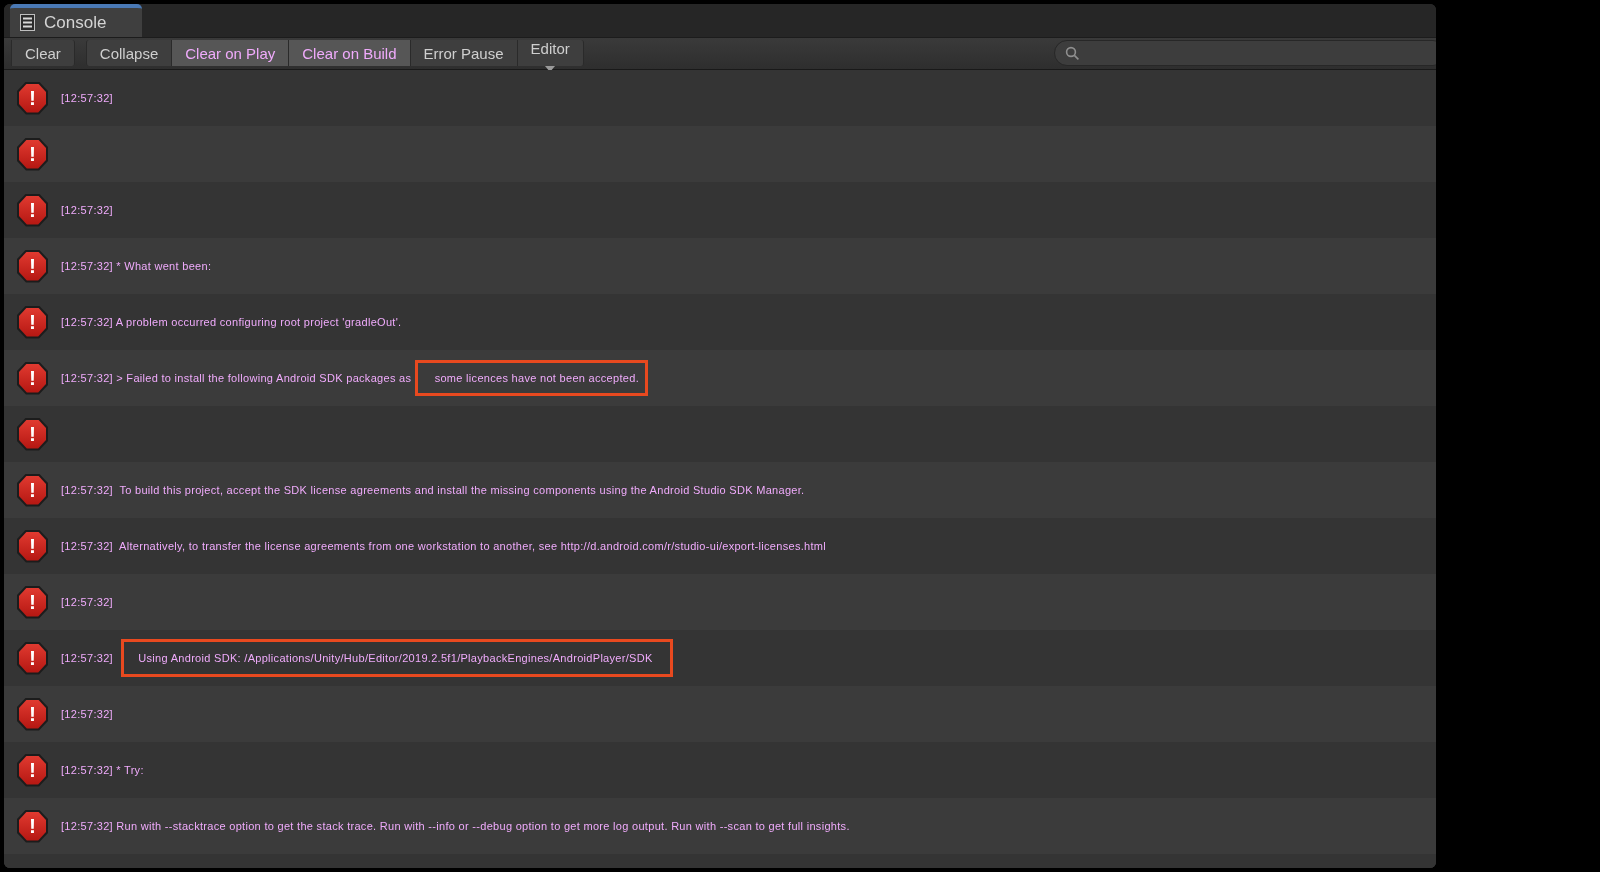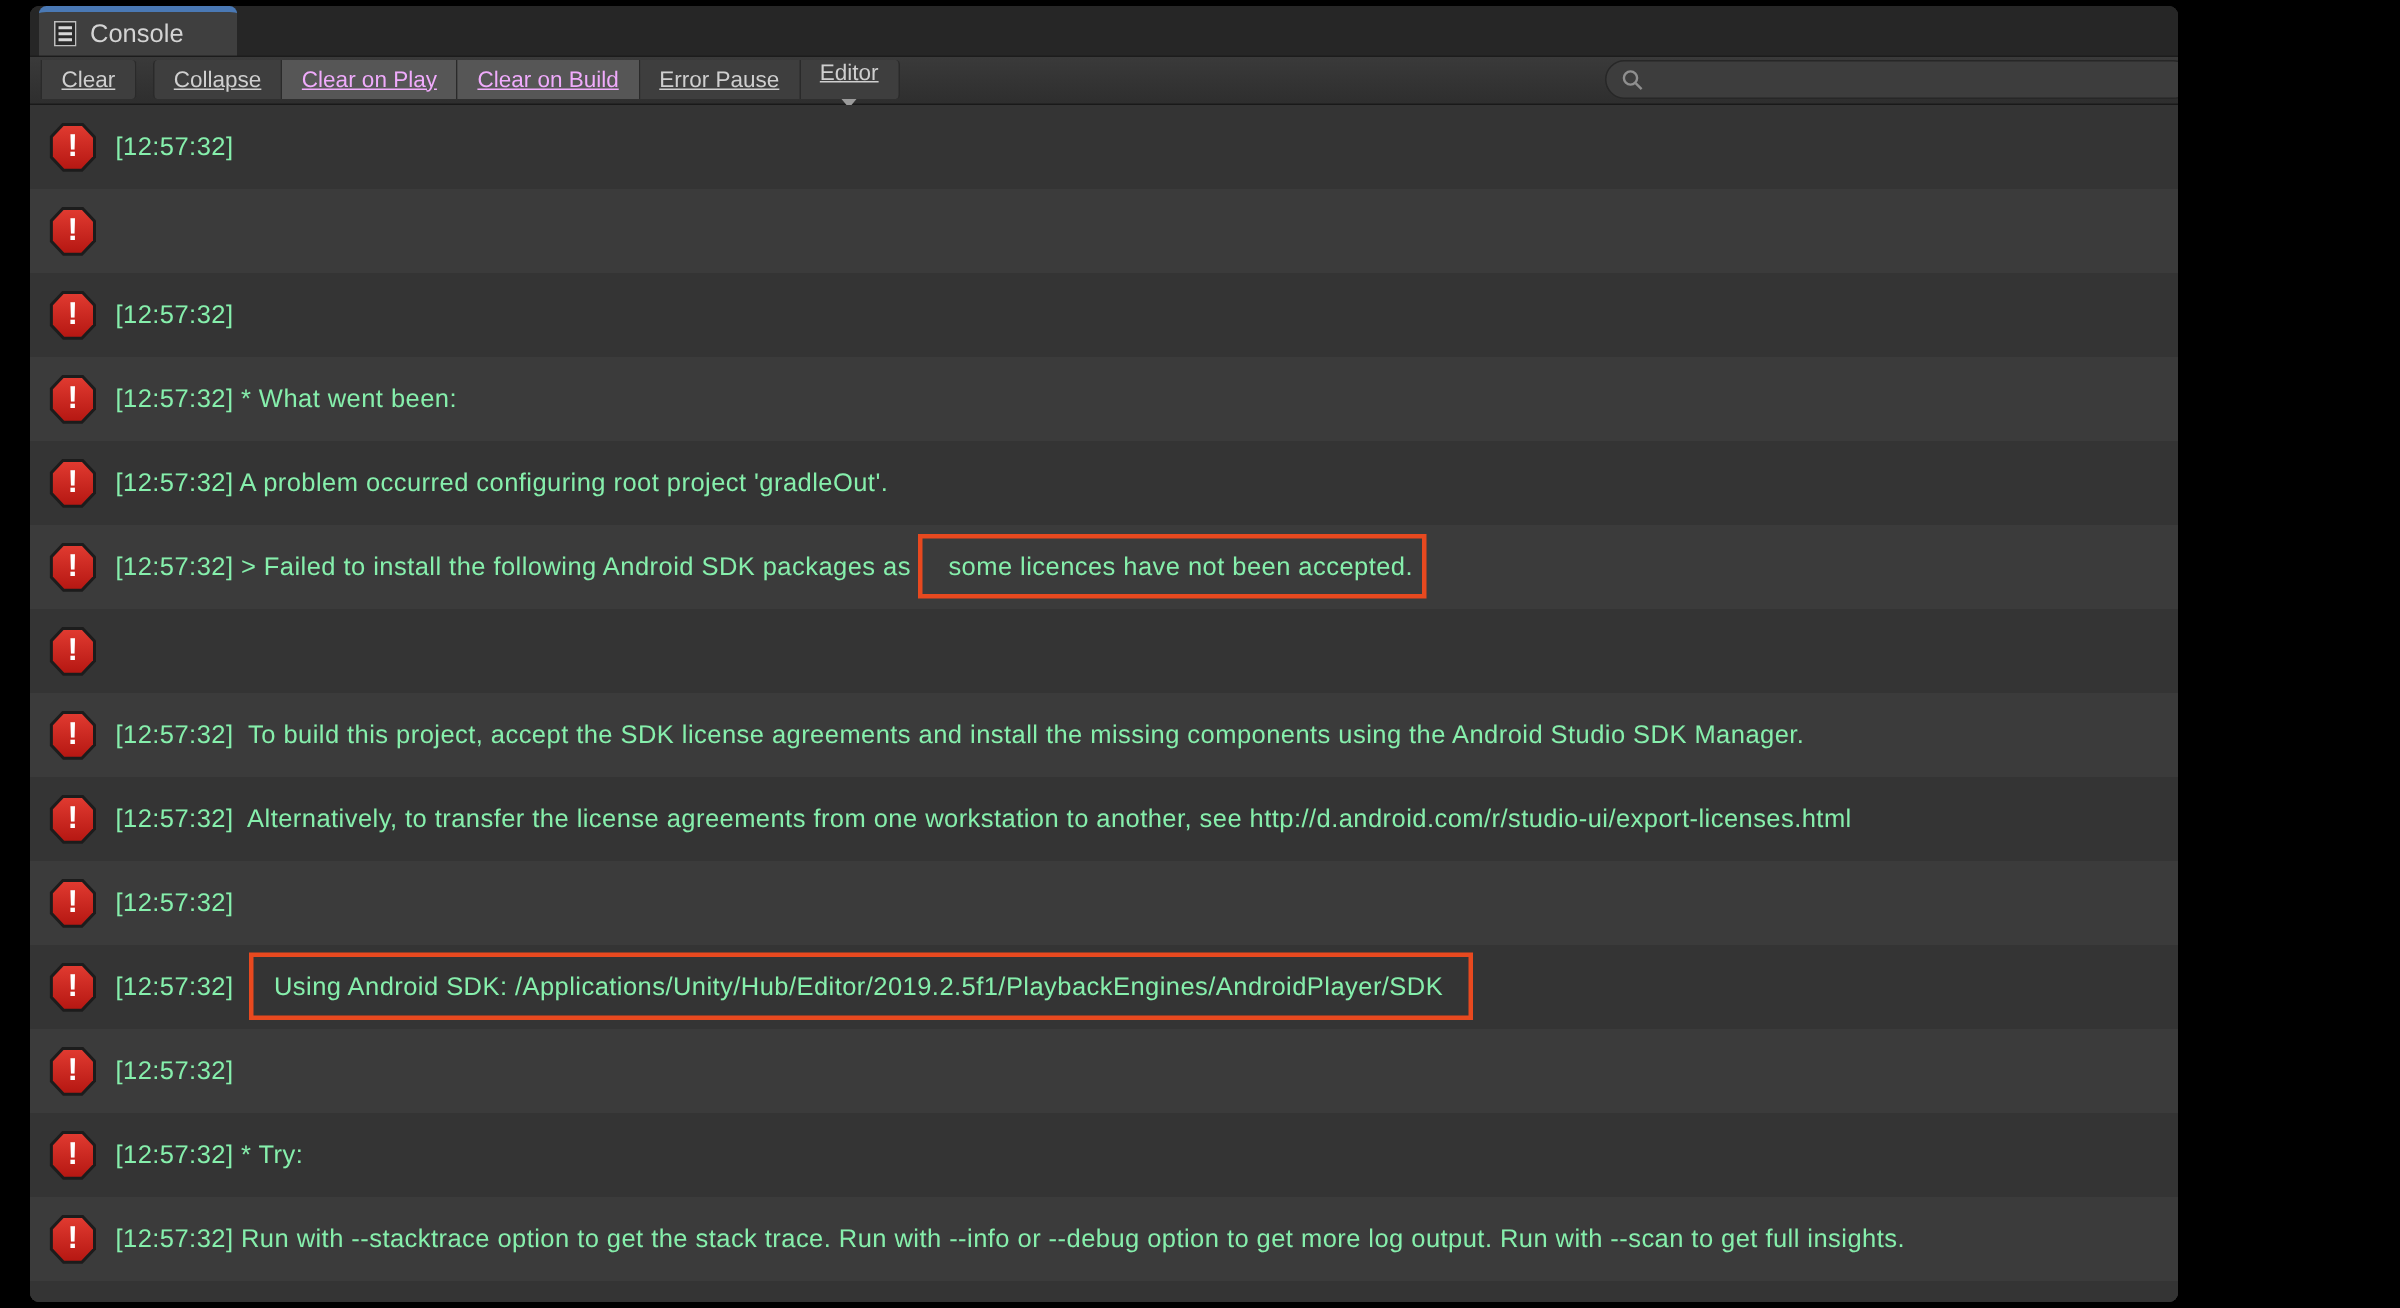--- a/index.html
+++ b/index.html
@@ -6,21 +6,20 @@
   html, body { background: #000; }
   body {
     width: 1600px; height: 872px;
     font-family: "Liberation Sans", "DejaVu Sans", sans-serif;
     overflow: hidden;
   }
   .frame {
     width: 1440px; height: 872px;
     background: #000;
     padding: 4px;
-    margin-left: 16px;
   }
   .window {
     width: 100%; height: 100%;
     background: #343434;
     border-radius: 6px;
     overflow: hidden;
     display: flex;
     flex-direction: column;
   }
 
@@ -64,21 +63,20 @@
     background: #3e3e3e;
     border-right: 1px solid #2a2a2a;
     color: #cfcfcf;
     font-size: 15px;
     padding: 0 13px;
     display: flex;
     align-items: center;
     gap: 7px;
     cursor: default;
     white-space: nowrap;
-    text-decoration: underline;
   }
   .tb:first-child { margin-left: 7px; border-left: 1px solid #2a2a2a; border-radius: 3px 0 0 3px; }
   .tb.gap { margin-right: 11px; border-radius: 0 3px 3px 0; }
   .tb.gap + .tb { border-left: 1px solid #2a2a2a; border-radius: 3px 0 0 3px; }
   .tb:last-child { border-radius: 0 3px 3px 0; flex-direction: column; }
   .tb.active { background: #565656; color: #f0abfc; }
   .caret {
     width: 0; height: 0;
     border-left: 5px solid transparent;
     border-right: 5px solid transparent;
@@ -139,22 +137,22 @@
     align-items: center;
     justify-content: center;
     color: #ffffff;
     font-weight: bold;
     font-size: 21px;
     line-height: 1;
     padding-bottom: 1px;
   }
   .row-text {
     margin-left: 13px;
-    color: #86efac;
-    font-size: 17px;
+    color: #f0abfc;
+    font-size: 11px;
     letter-spacing: 0.3px;
   }
   .hl {
     border: 3px solid var(--accent, #e8491f);
     padding: 9px 6px 9px 17px;
   }
   .hl.big {
     padding: 10px 17px 10px 14px;
     margin-left: 5px;
   }

